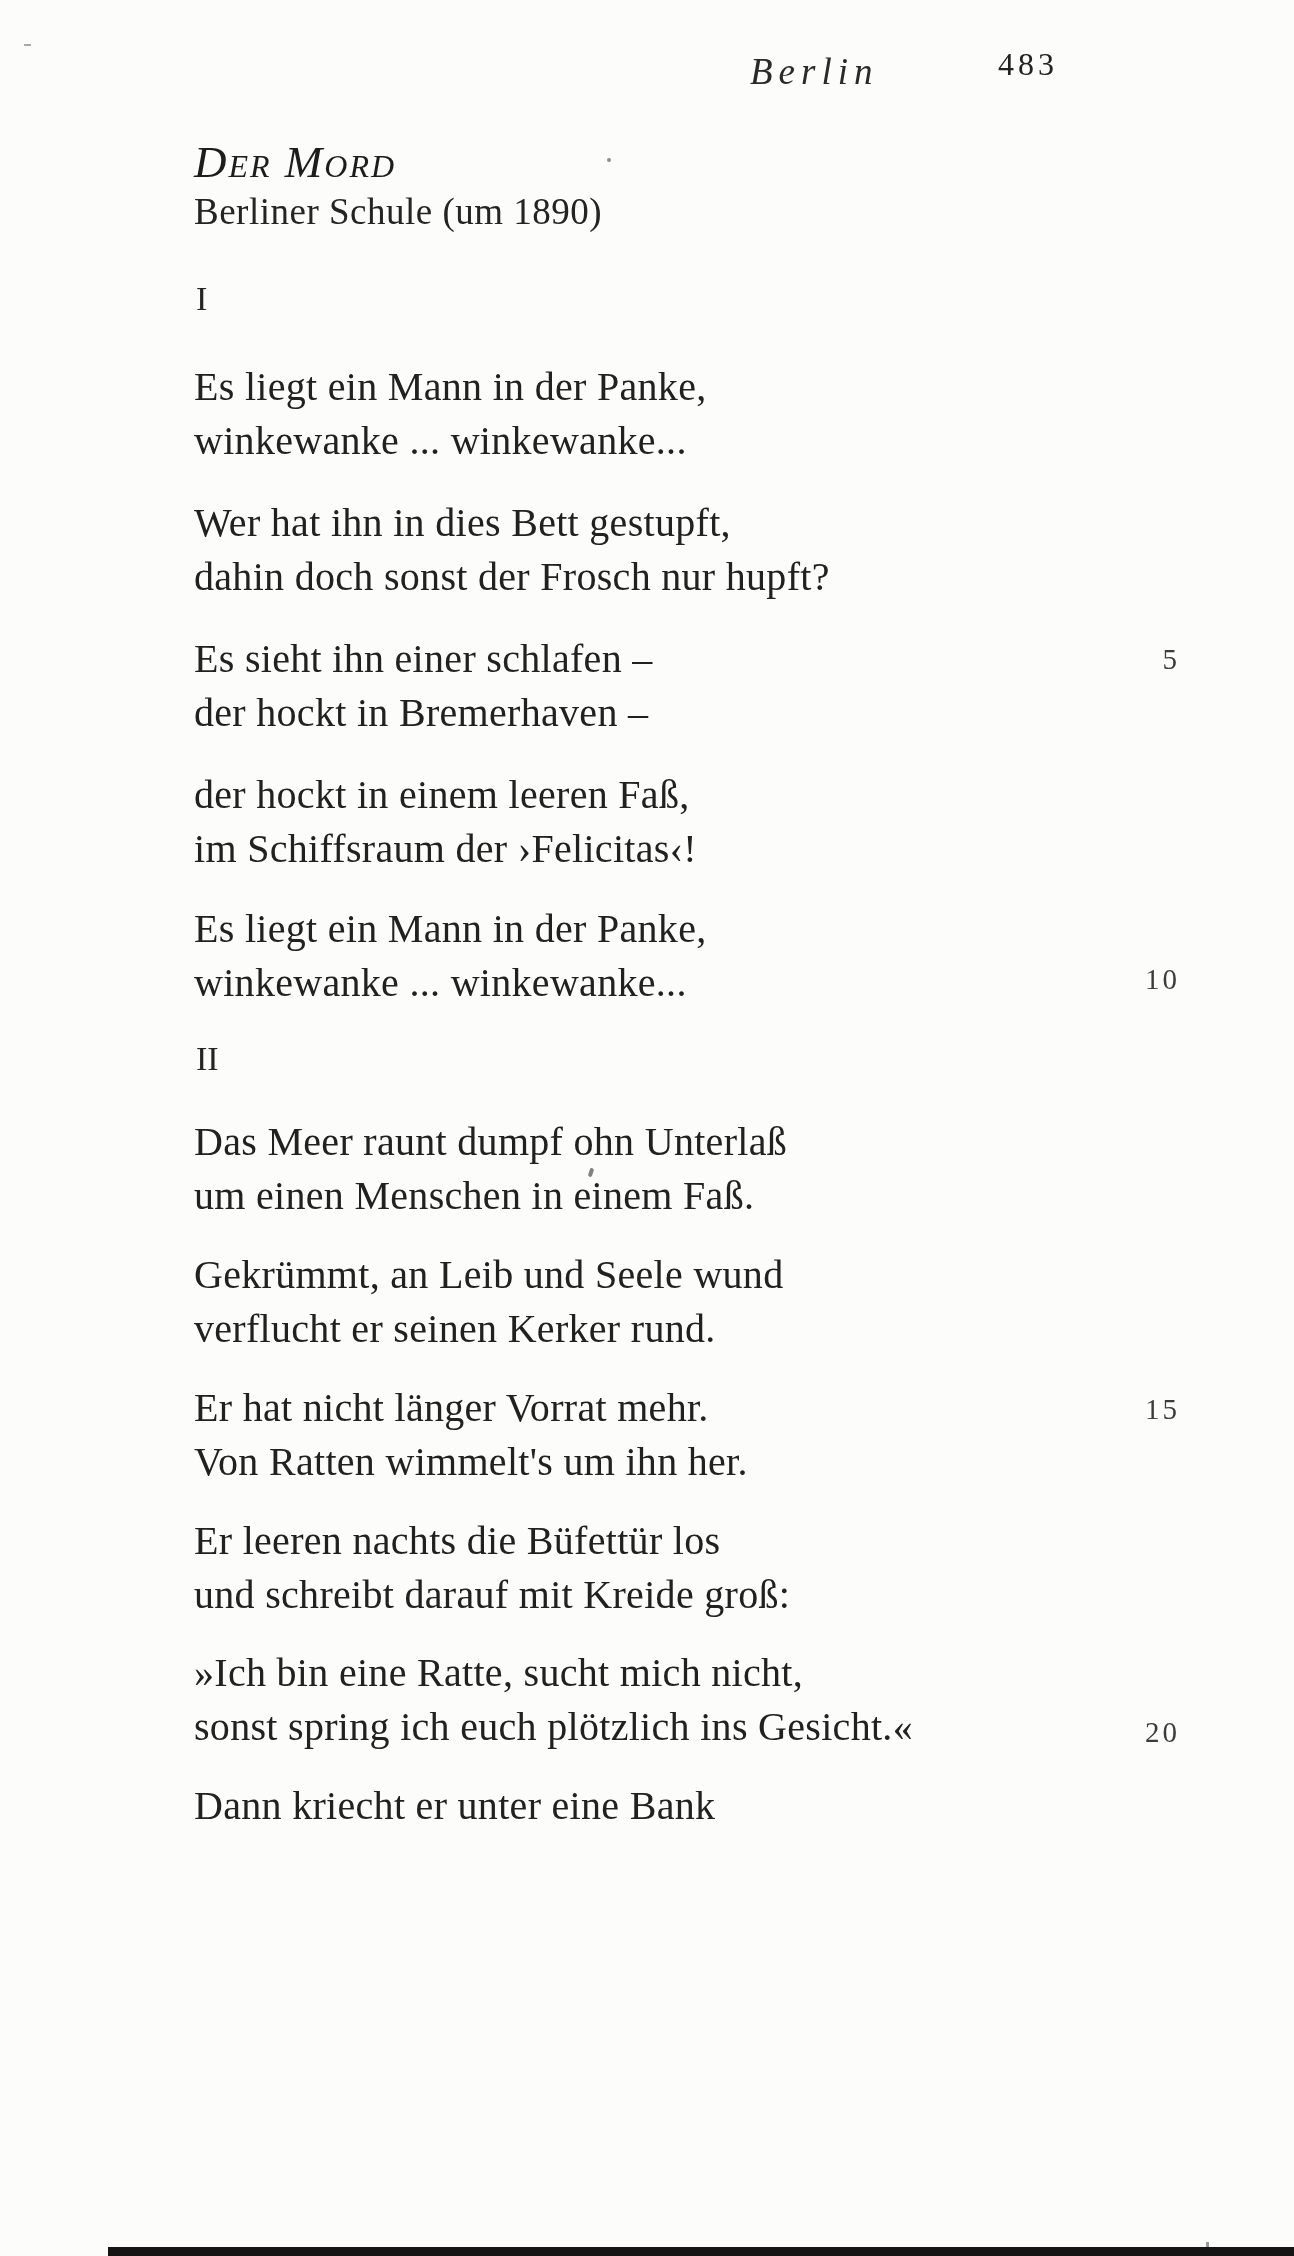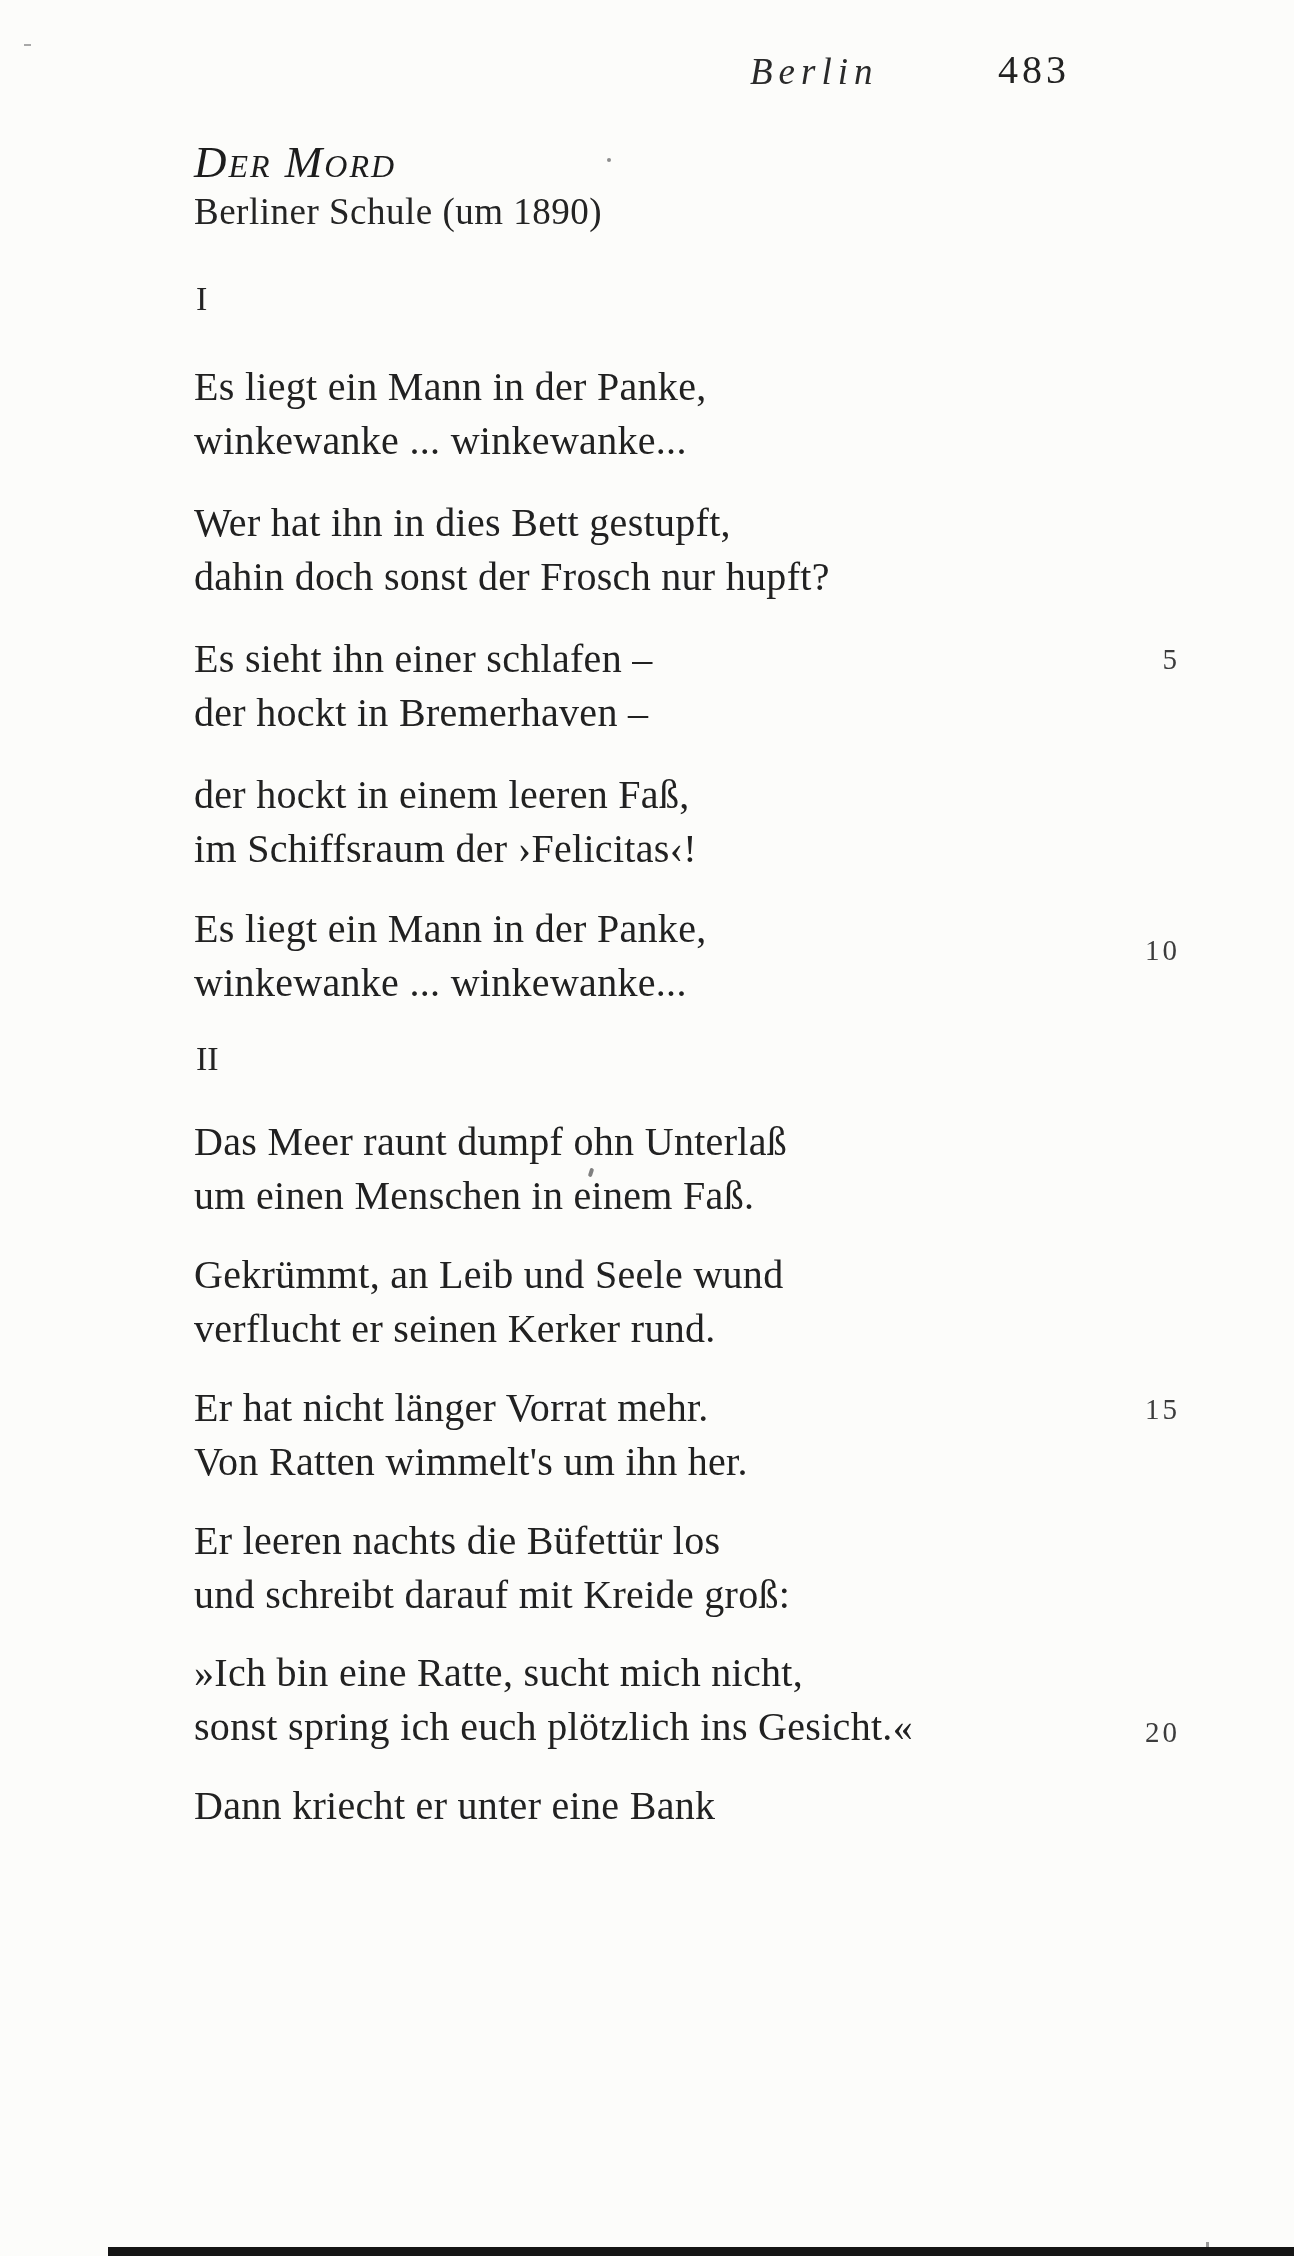--- a/index.html
+++ b/index.html
@@ -12,21 +12,21 @@
     font-family:"Liberation Serif","DejaVu Serif",serif;
     overflow:hidden;
   }
   .running-head{
     position:absolute;top:50px;left:750px;
     font-style:italic;font-size:37px;letter-spacing:6px;
     color:#2a2a2a;white-space:nowrap;
   }
   .page-number{
     position:absolute;top:46px;left:998px;
-    font-size:40px;letter-spacing:4px;color:#222;
+    font-size:32px;letter-spacing:4px;color:#222;
   }
   .poem-title{
     position:absolute;top:136px;left:194px;
     font-variant:small-caps;font-size:45px;letter-spacing:2px;color:#1d1d1d;
     white-space:nowrap;
     font-style:italic;
   }
   .poem-subtitle{
     position:absolute;top:190px;left:194px;
     font-size:37px;letter-spacing:0.5px;color:#242424;white-space:nowrap;
@@ -104,21 +104,21 @@
   </div>
   <div class="stanza" style="top:1646px;">
     <div class="poem-line">»Ich bin eine Ratte, sucht mich nicht,</div>
     <div class="poem-line">sonst spring ich euch plötzlich ins Gesicht.«</div>
   </div>
   <div class="stanza" style="top:1779px;">
     <div class="poem-line">Dann kriecht er unter eine Bank</div>
   </div>
 
   <div class="margin-num" style="top:643px;">5</div>
-  <div class="margin-num" style="top:934px;text-align:right;">10</div>
+  <div class="margin-num" style="top:963px;text-align:right;">10</div>
   <div class="margin-num" style="top:1393px;">15</div>
   <div class="margin-num" style="top:1716px;">20</div>
 
   <div class="artifact" style="left:24px;top:44px;width:7px;height:2px;background:#a8a8a8;"></div>
   <div class="artifact" style="left:607px;top:158px;width:4px;height:4px;border-radius:50%;background:#8d8d8d;"></div>
   <div class="artifact" style="left:589px;top:1168px;width:4px;height:9px;background:#808080;transform:rotate(18deg);border-radius:2px;"></div>
   <div class="artifact" style="left:1206px;top:2242px;width:3px;height:5px;background:#9a9a9a;"></div>
   <div class="scan-bar"></div>
 
 </div>

